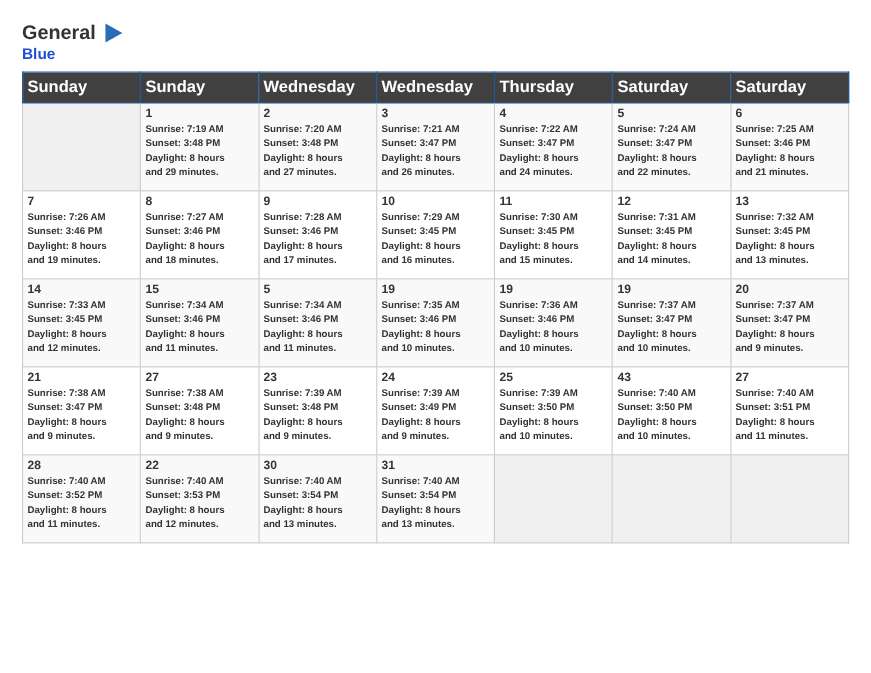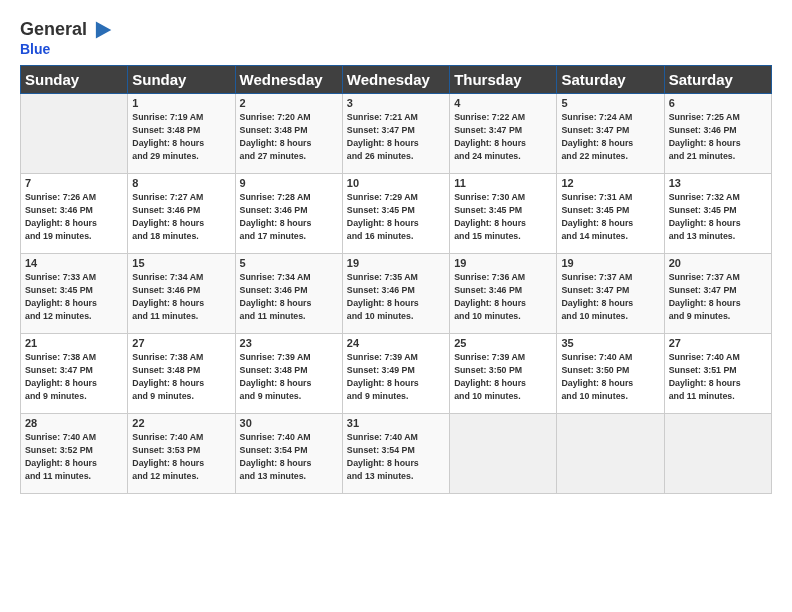--- a/index.html
+++ b/index.html
@@ -232,21 +232,21 @@
           </td>
           <td>
             <span class="day-num">24</span>
             <div class="day-info">Sunrise: 7:39 AM<br>Sunset: 3:49 PM<br>Daylight: 8 hours<br>and 9 minutes.</div>
           </td>
           <td>
             <span class="day-num">25</span>
             <div class="day-info">Sunrise: 7:39 AM<br>Sunset: 3:50 PM<br>Daylight: 8 hours<br>and 10 minutes.</div>
           </td>
           <td>
-            <span class="day-num">35</span>
+            <span class="day-num">43</span>
             <div class="day-info">Sunrise: 7:40 AM<br>Sunset: 3:50 PM<br>Daylight: 8 hours<br>and 10 minutes.</div>
           </td>
           <td>
             <span class="day-num">27</span>
             <div class="day-info">Sunrise: 7:40 AM<br>Sunset: 3:51 PM<br>Daylight: 8 hours<br>and 11 minutes.</div>
           </td>
         </tr>
         <tr>
           <td>
             <span class="day-num">28</span>

